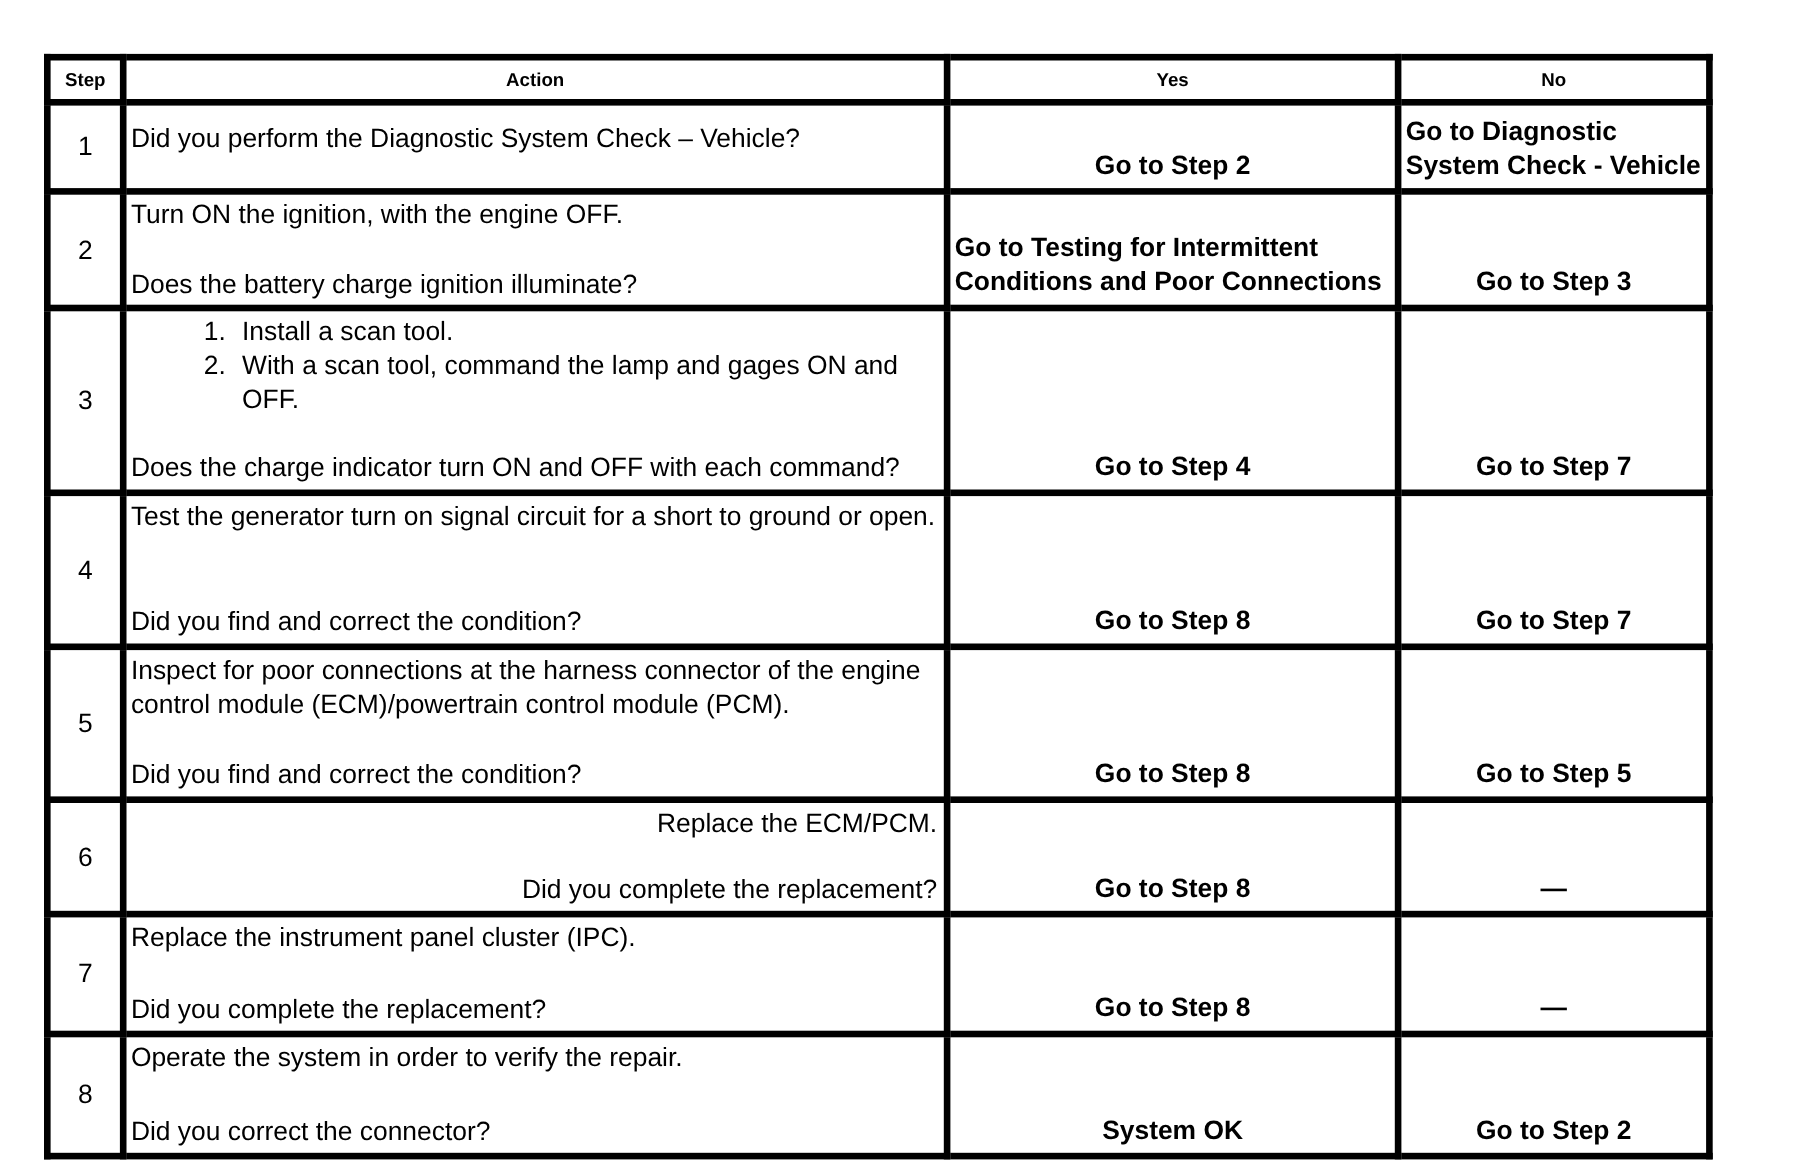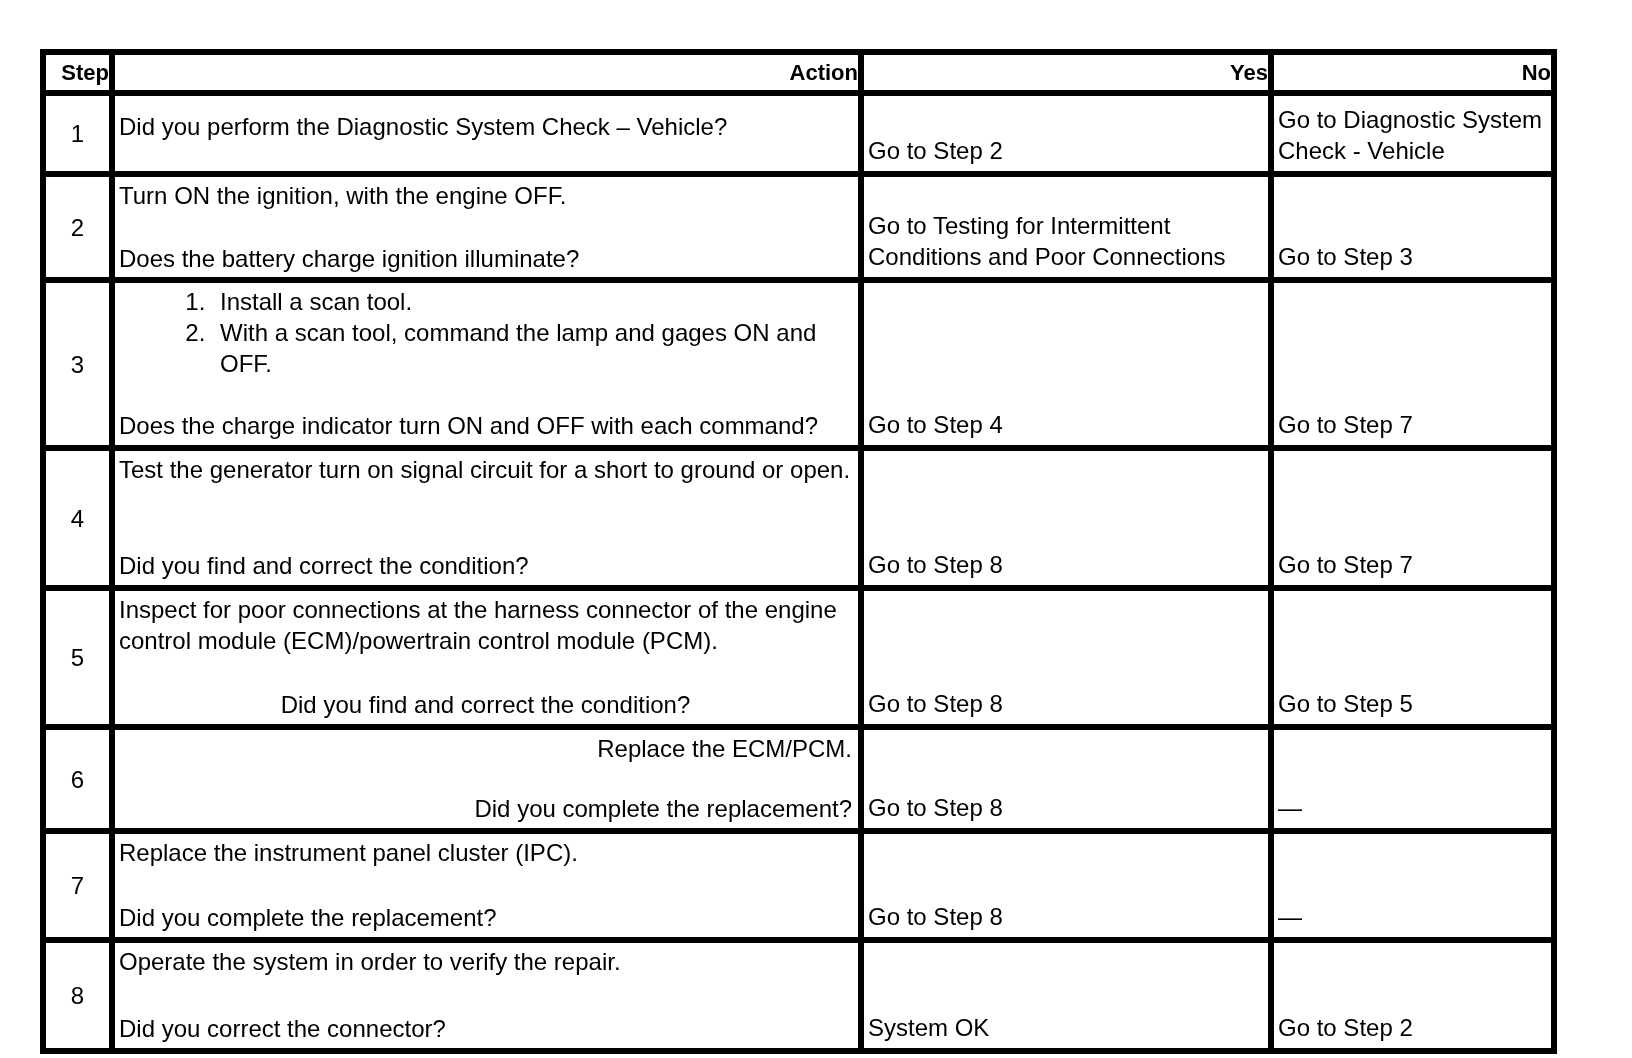--- a/index.html
+++ b/index.html
@@ -24,23 +24,23 @@
     line-height: 31px;
   }
   .diag-table th, .diag-table td {
     border: 6px solid #000;
     padding: 0;
     overflow: hidden;
   }
   .diag-table thead tr { height: 41px; }
   th {
     font-weight: bold;
-    text-align: right;
+    text-align: center;
     vertical-align: middle;
-    font-size: 22px;
+    font-size: 17px;
   }
   td.step-cell {
     text-align: center;
     vertical-align: middle;
   }
   td.action-cell {
     vertical-align: top;
     padding: 3px 6px 4px 4px;
   }
   .action-inner {
@@ -51,22 +51,23 @@
   .para { margin: 0; }
   ol.action-list {
     margin: 0;
     padding-left: 93px;
   }
   ol.action-list li { padding-left: 8px; }
   .action-question { margin: 0; }
   td.yes-cell, td.no-cell {
     vertical-align: bottom;
     padding: 0 4px 5px 4px;
-  }
-  .goto-text { }
+    font-weight: bold;
+  }
+  .goto-text { text-align: center; }
   .goto-text.wrap-left { text-align: left; }
 </style>
 </head>
 <body>
 
 <table class="diag-table">
   <colgroup>
     <col style="width:69px">
     <col style="width:749px">
     <col style="width:410px">
@@ -158,21 +159,21 @@
     </td>
     <td class="no-cell">
       <div class="goto-text">Go to Step 7</div>
     </td>
   </tr>
       <tr style="height: 139px;">
     <td class="step-cell">
       <span>5</span>
     </td>
     <td class="action-cell">
-      <div class="action-inner" style="height: 126px; align-items: center;">
+      <div class="action-inner" style="height: 126px;">
         <div class="action-top">
               <p class="para">Inspect for poor connections at the harness connector of the engine control module (ECM)/powertrain control module (PCM).</p>
             </div>
         <div class="action-question">Did you find and correct the condition?</div>
       </div>
     </td>
     <td class="yes-cell">
       <div class="goto-text">Go to Step 8</div>
     </td>
     <td class="no-cell">

